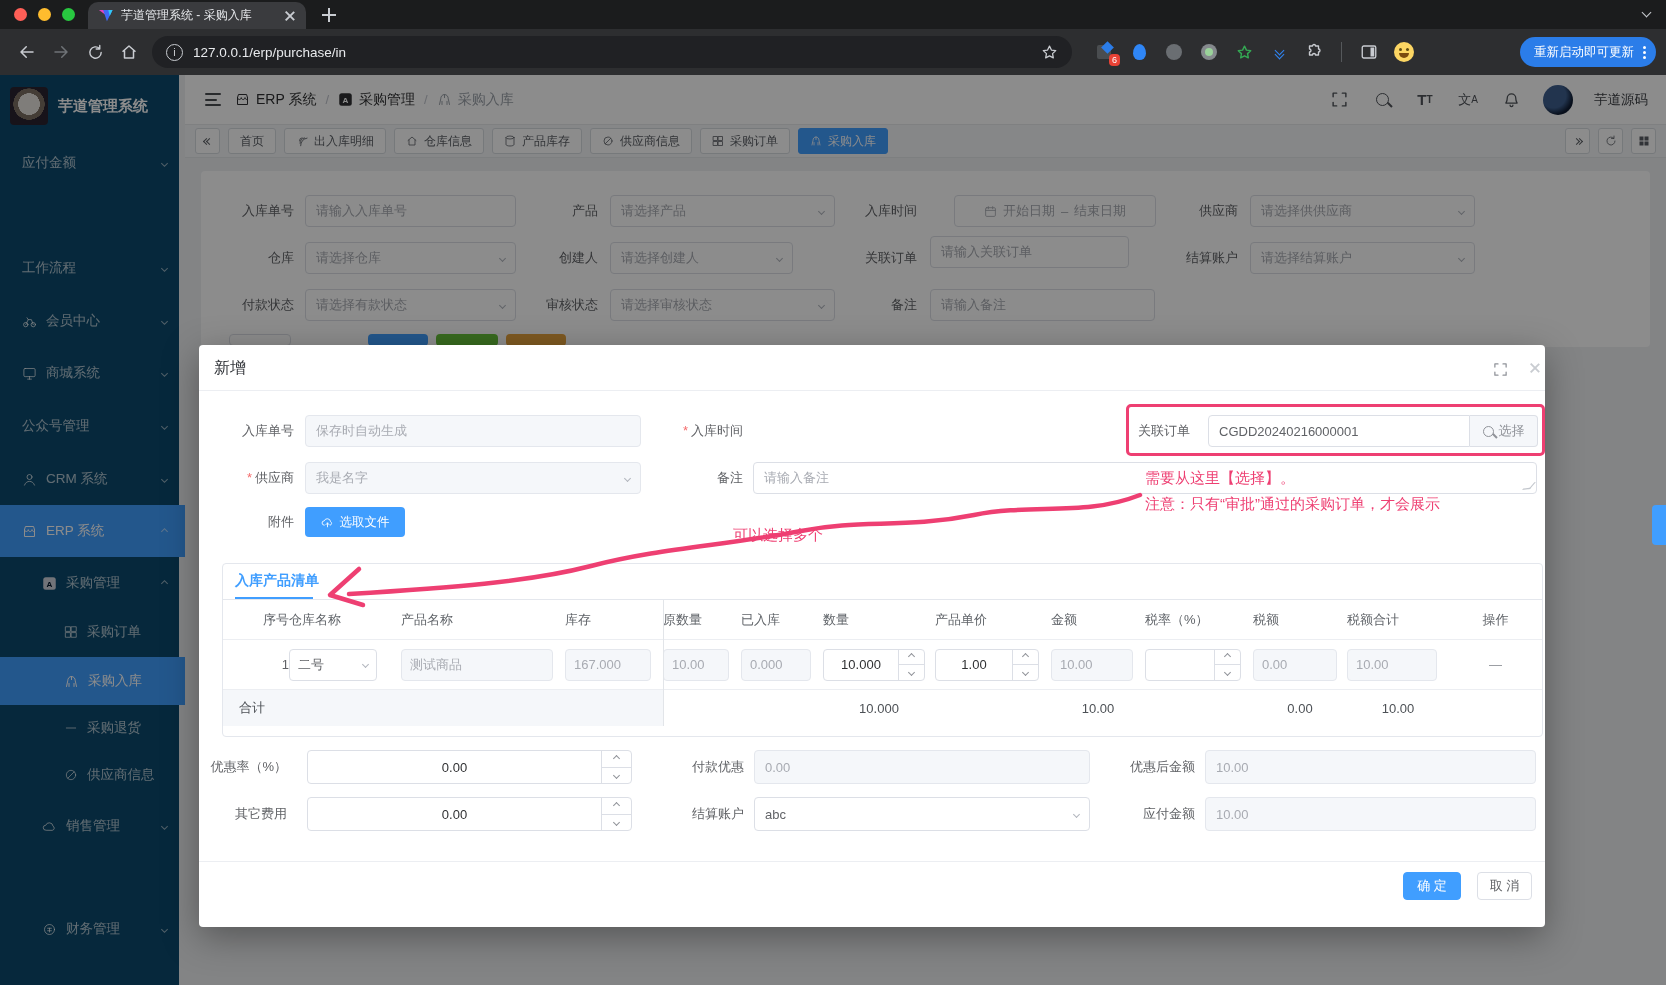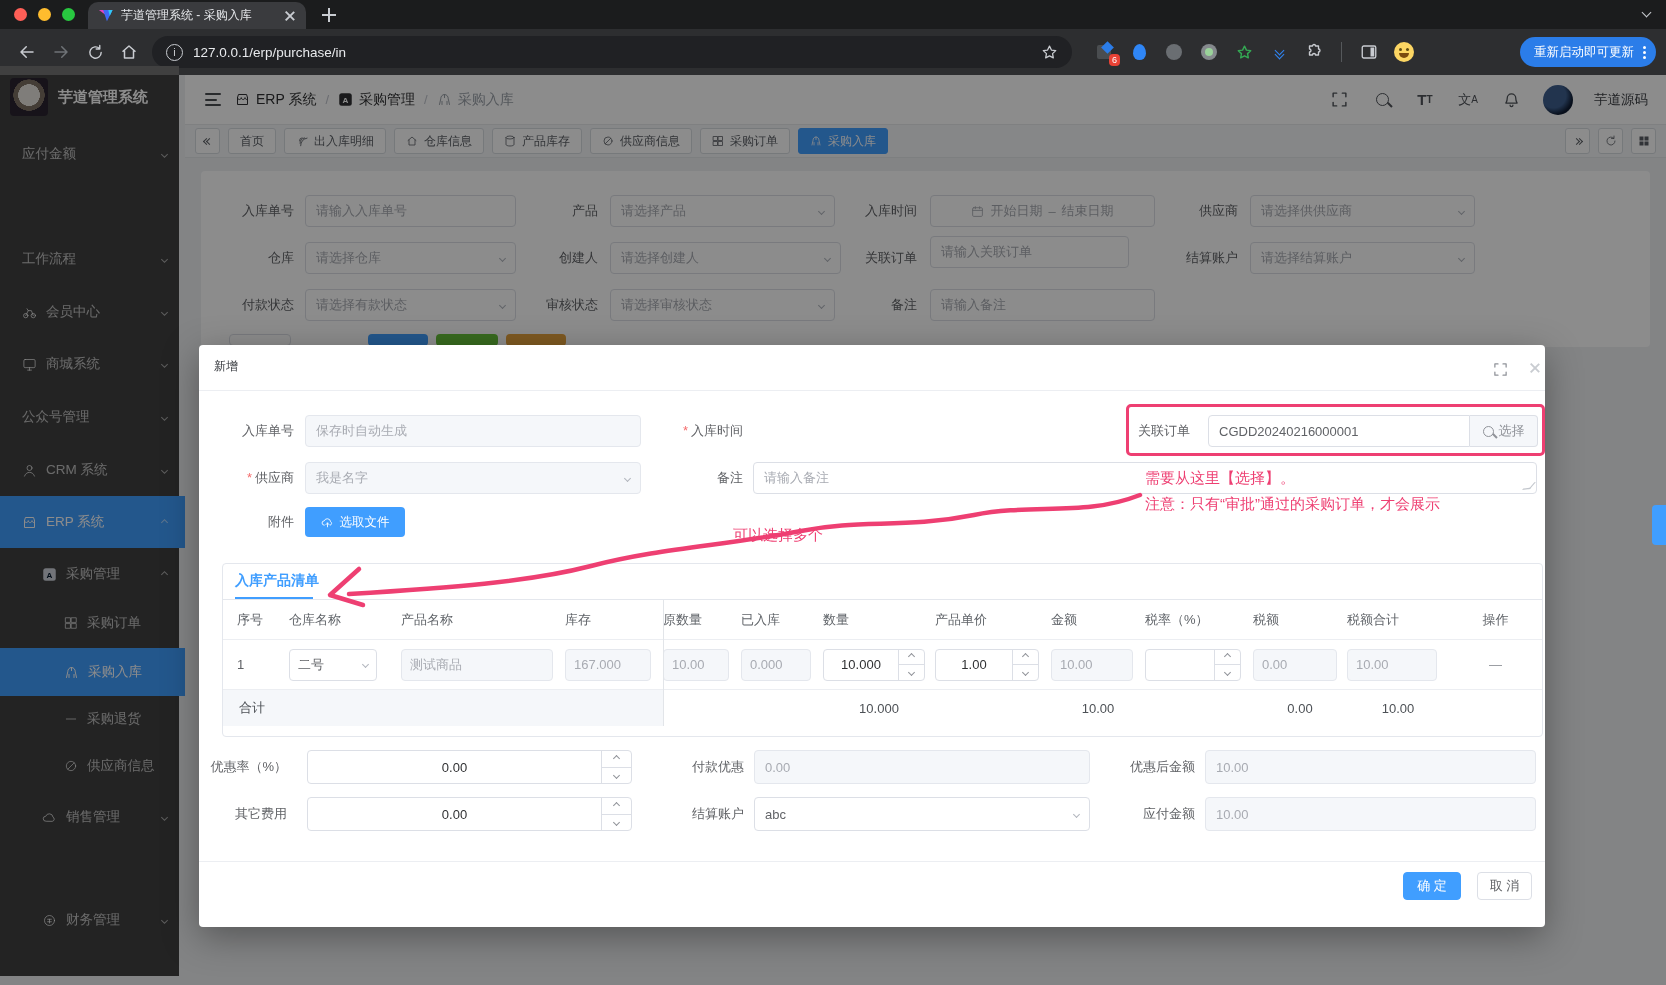--- a/index.html
+++ b/index.html
@@ -29,21 +29,21 @@
 .emoji::after{content:'';position:absolute;left:5px;top:11px;width:10px;height:5px;border-radius:0 0 8px 8px;background:#7a4b0f}
 .update-pill{height:30px;background:#2b7de9;border-radius:15px;display:flex;align-items:center;gap:9px;padding:0 10px 0 14px;color:#fff;font-size:12.5px;margin-left:12px;flex:0 0 auto}
 .kebab{display:inline-flex;flex-direction:column;gap:2px}
 .kebab i{width:3px;height:3px;border-radius:50%;background:#fff}
 .cv{display:inline-block;width:7px;height:7px;border-right:1.4px solid currentColor;border-bottom:1.4px solid currentColor}
 .cv.down{transform:rotate(45deg)}.cv.up{transform:rotate(-135deg)}.cv.left{transform:rotate(135deg)}.cv.right{transform:rotate(-45deg)}
 .cv.sm{width:5px;height:5px;border-width:1.2px}
 .mag{width:11px;height:11px;border:1.6px solid currentColor;border-radius:50%;position:relative;display:inline-block}
 .mag::after{content:'';position:absolute;width:6px;height:1.6px;background:currentColor;transform:rotate(45deg);right:-5px;bottom:-1px}
 
-.sidebar{position:absolute;left:0;top:66px;width:179px;height:910px;background:#404040}
+.sidebar{position:absolute;left:0;top:75px;width:179px;height:910px;background:#0c4a6e}
 .logo-row{position:absolute;left:0;top:8px;width:185px;height:46px;display:flex;align-items:center;gap:10px;padding:0 10px}
 .logo-img{width:38px;height:38px;border-radius:4px;background:radial-gradient(circle at 50% 45%,#e8e4de 0 38%,#7c6f63 39% 55%,#2a2330 56%)}
 .logo-title{color:#fff;font-size:15px;font-weight:bold;white-space:nowrap}
 .nav-item{position:absolute;left:0;width:185px;height:52px;display:flex;align-items:center;color:rgba(255,255,255,.68);font-size:13.5px;gap:9px}
 .nav-item.sub{height:48px}
 .nav-item .ni-arrow{position:absolute;right:18px;color:rgba(255,255,255,.55)}
 .nav-item.active{background:#409eff;color:#fff}
 .nav-item svg{flex:0 0 auto}
 .lv1{padding-left:22px}.lv2{padding-left:42px}.lv3{padding-left:64px}
 
@@ -68,21 +68,21 @@
 .fcard{position:absolute;left:201px;top:171px;width:1449px;height:176px;background:#fff;border-radius:4px}
 .flabel{position:absolute;height:32px;line-height:32px;text-align:right;font-size:13px;color:#606266}
 .finput{position:absolute;height:32px;border:1px solid #dcdfe6;border-radius:4px;background:#fff;display:flex;align-items:center;padding:0 10px;font-size:13px;color:#606266;gap:6px}
 .finput .ph{color:#a8abb2}
 .finput .chev{margin-left:auto;color:#b2b6bd}
 .sliver{position:absolute;height:12px;border-radius:4px}
 
 .overlay{position:absolute;left:0;top:75px;width:1666px;height:910px;background:rgba(0,0,0,.45);z-index:10}
 .theme-fab{position:absolute;left:1652px;top:505px;width:14px;height:40px;background:#409eff;border-radius:4px 0 0 4px;z-index:11}
 .modal{position:absolute;left:199px;top:345px;width:1346px;height:582px;background:#fff;border-radius:4px;z-index:20;box-shadow:0 10px 36px rgba(0,0,0,.35)}
-.m-title{position:absolute;left:15px;top:13px;font-size:12px;color:#32353a}
+.m-title{position:absolute;left:15px;top:13px;font-size:16px;color:#32353a}
 .m-hicon{position:absolute;color:#909399;cursor:pointer}
 .m-div{position:absolute;left:0;top:45px;width:1346px;height:1px;background:#eceef2}
 .mlab{position:absolute;height:32px;line-height:32px;text-align:right;font-size:13px;color:#606266}
 .req{color:#f56c6c;margin-right:3px;font-style:normal}
 .minput{position:absolute;height:32px;border:1px solid #dcdfe6;border-radius:4px;background:#fff;display:flex;align-items:center;padding:0 10px;font-size:13px;color:#606266;gap:7px}
 .minput.dis{background:#f5f7fa;border-color:#e4e7ed;color:#a8abb2}
 .minput .chev{margin-left:auto;color:#b2b6bd}
 .append-btn{position:absolute;height:32px;background:#f5f7fa;border:1px solid #dcdfe6;border-left:none;border-radius:0 4px 4px 0;display:flex;align-items:center;justify-content:center;gap:5px;font-size:13px;color:#909399}
 .textarea{position:absolute;height:32px;border:1px solid #dcdfe6;border-radius:4px;background:#fff;display:flex;align-items:center;padding:0 10px;font-size:13px}
 .textarea::after{content:'';position:absolute;right:2px;bottom:2px;width:8px;height:8px;border-right:2px solid #c3c7cd;border-bottom:2px solid #c3c7cd;transform:skew(-45deg) rotate(-8deg) scale(.7)}
@@ -92,21 +92,21 @@
 .pink-arrow{position:absolute;left:0;top:0;z-index:5;pointer-events:none}
 
 .pcard{position:absolute;left:23px;top:218px;width:1321px;height:174px;border:1px solid #e4e7ed;border-radius:4px;background:#fff}
 .ptab{position:absolute;left:12px;top:8px;font-size:14px;color:#409eff;font-weight:bold}
 .ptab-line{position:absolute;left:12px;top:33px;width:78px;height:2px;background:#409eff}
 .ptab-border{position:absolute;left:0;top:35px;width:100%;height:1px;background:#e4e7ed}
 .thead,.trow,.ttotal{position:absolute;left:0;width:1319px;display:flex;align-items:center;padding-left:14px}
 .thead{top:36px;height:40px;border-bottom:1px solid #eceef2;font-size:13px;color:#5f6368}
 .trow{top:76px;height:50px;border-bottom:1px solid #eceef2;font-size:13px;color:#606266}
 .ttotal{top:126px;height:36px;font-size:13px;color:#4d5156;background:linear-gradient(to right,#f5f7fa 0 440px,#fff 440px)}
-.c0{width:52px;text-align:left}.c1{width:112px}.c2{width:164px}.c3{width:98px}.c4{width:78px}.c5{width:82px}.c6{width:112px}.c7{width:116px}.c8{width:94px}.c9{width:108px}.c10{width:94px}.c11{width:102px}.c12{flex:1;text-align:center}
+.c0{width:52px;text-align:right}.c1{width:112px}.c2{width:164px}.c3{width:98px}.c4{width:78px}.c5{width:82px}.c6{width:112px}.c7{width:116px}.c8{width:94px}.c9{width:108px}.c10{width:94px}.c11{width:102px}.c12{flex:1;text-align:center}
 .vshadow{position:absolute;left:440px;top:36px;width:1px;height:126px;background:#e2e5e9;box-shadow:5px 0 6px -2px rgba(0,0,0,.09)}
 .cell-in{height:32px;border:1px solid #e4e7ed;border-radius:4px;background:#f5f7fa;color:#a8abb2;font-size:13px;display:flex;align-items:center;padding:0 8px}
 .cell-sel{height:32px;border:1px solid #dcdfe6;border-radius:4px;background:#fff;color:#606266;font-size:13px;display:flex;align-items:center;padding:0 8px;gap:4px}
 .cell-sel .chev{margin-left:auto;color:#b2b6bd}
 .stepper{height:32px;border:1px solid #dcdfe6;border-radius:4px;background:#fff;display:flex;overflow:hidden}
 .st-val{flex:1;display:flex;align-items:center;justify-content:center;font-size:13px;color:#303133}
 .st-ctrl{width:26px;border-left:1px solid #dcdfe6;display:flex;flex-direction:column}
 .st-btn{flex:1;display:flex;align-items:center;justify-content:center;color:#909399}
 .st-btn + .st-btn{border-top:1px solid #dcdfe6}
 
@@ -448,42 +448,42 @@
     <span class="flabel" style="left:0;top:24px;width:93px">入库单号</span>
     <div class="finput" style="left:104px;top:24px;width:211px">
         <span class="ph">请输入入库单号</span>
       </div>
     <span class="flabel" style="left:300px;top:24px;width:97px">产品</span>
     <div class="finput" style="left:409px;top:24px;width:225px">
         <span class="ph">请选择产品</span>
         <span class="cv down sm chev"></span>
       </div>
     <span class="flabel" style="left:610px;top:24px;width:106px">入库时间</span>
-    <div class="finput" style="left:729px;top:24px;width:225px;justify-content:center">
+    <div class="finput" style="left:753px;top:24px;width:202px;justify-content:center">
       <svg width="13" height="13" viewBox="0 0 24 24" class="ic" style="color:#a8abb2">
           <rect x="3" y="5" width="18" height="16" rx="2"></rect>
           <path d="M3 10h18M8 3v4M16 3v4"></path>
         </svg>
       <span class="ph">开始日期</span>
         <span class="ph">–</span>
         <span class="ph">结束日期</span>
     </div>
     <span class="flabel" style="left:930px;top:24px;width:107px">供应商</span>
     <div class="finput" style="left:1049px;top:24px;width:225px">
         <span class="ph">请选择供供应商</span>
         <span class="cv down sm chev"></span>
       </div>
 
     <span class="flabel" style="left:0;top:71px;width:93px">仓库</span>
     <div class="finput" style="left:104px;top:71px;width:211px">
         <span class="ph">请选择仓库</span>
         <span class="cv down sm chev"></span>
       </div>
     <span class="flabel" style="left:300px;top:71px;width:97px">创建人</span>
-    <div class="finput" style="left:409px;top:71px;width:231px">
+    <div class="finput" style="left:409px;top:71px;width:183px">
         <span class="ph">请选择创建人</span>
         <span class="cv down sm chev"></span>
       </div>
     <span class="flabel" style="left:610px;top:71px;width:106px">关联订单</span>
     <div class="finput" style="left:729px;top:65px;width:199px">
         <span class="ph">请输入关联订单</span>
       </div>
     <span class="flabel" style="left:930px;top:71px;width:107px">结算账户</span>
     <div class="finput" style="left:1049px;top:71px;width:225px">
         <span class="ph">请选择结算账户</span>

